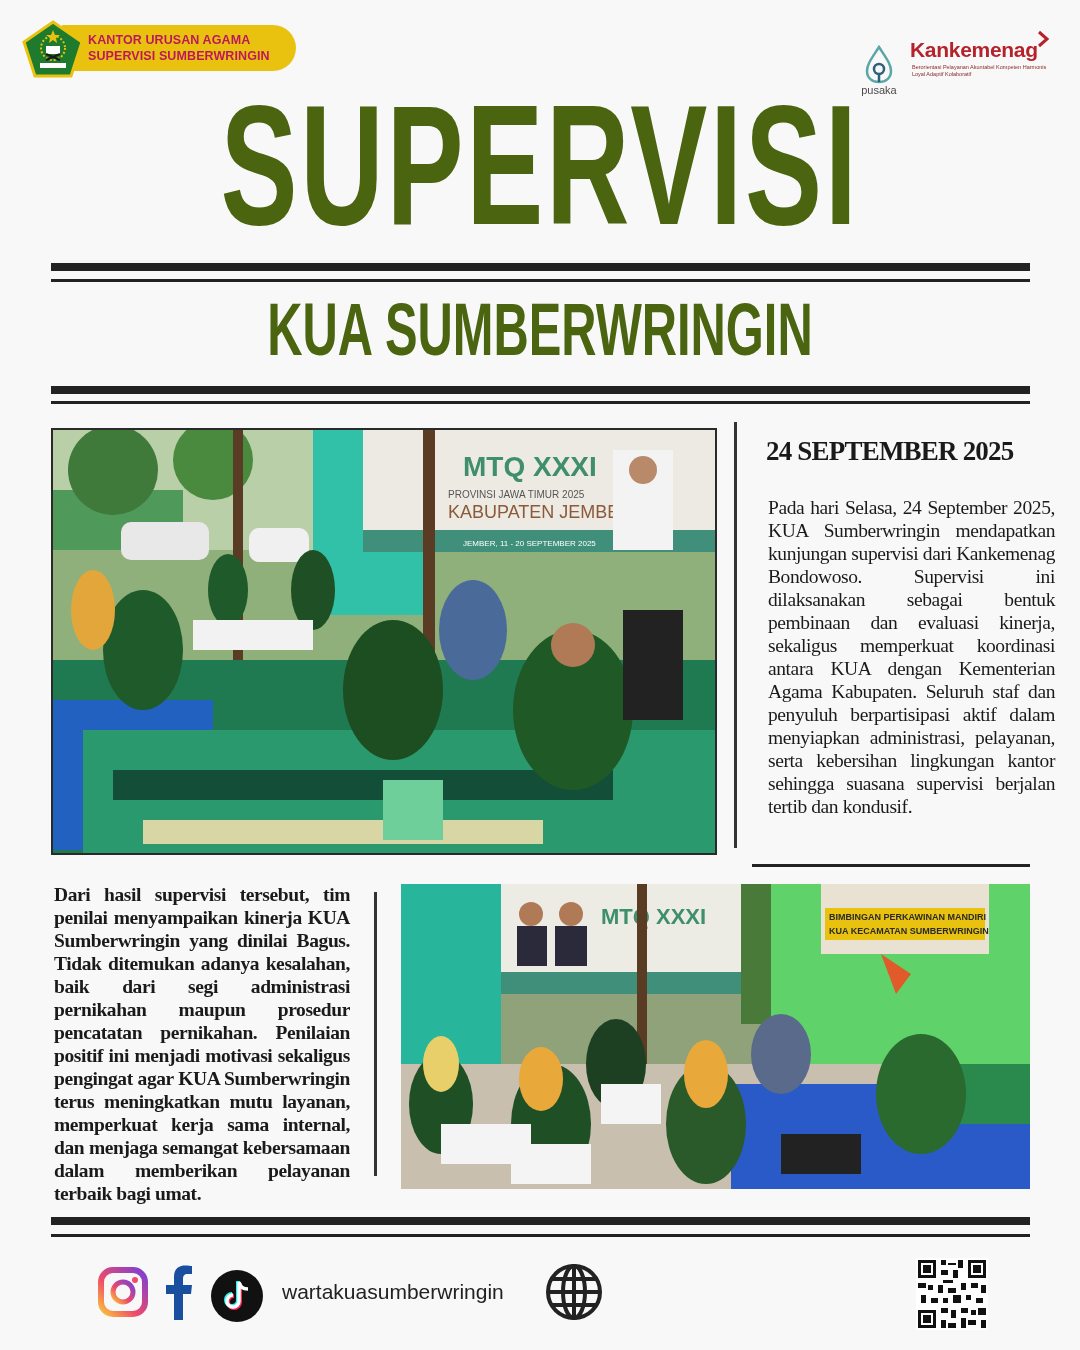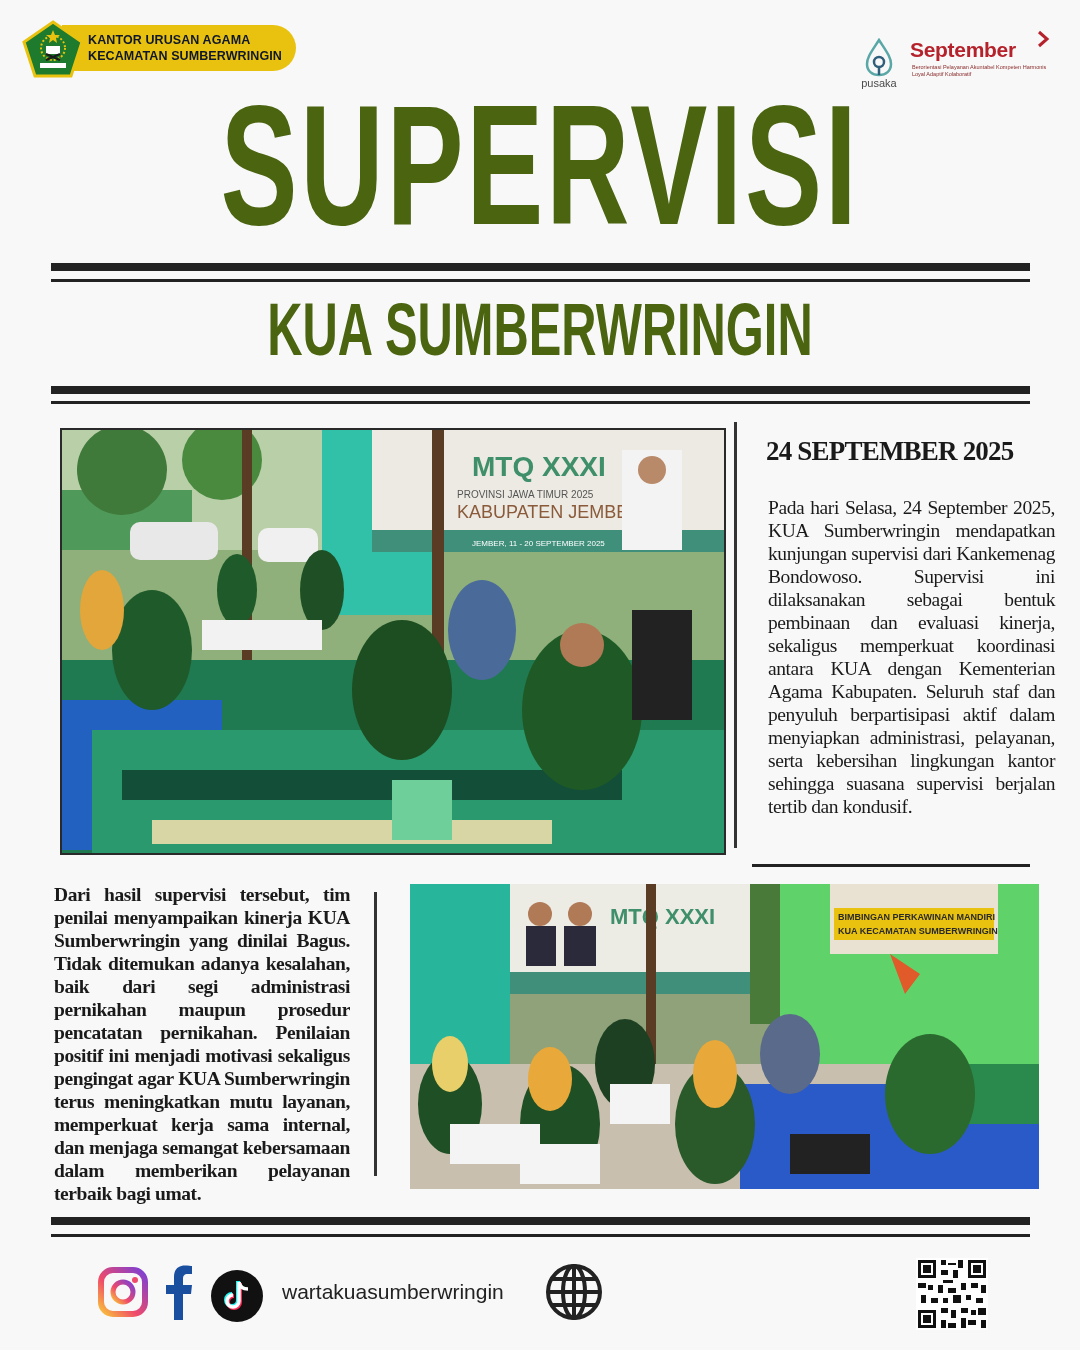--- a/index.html
+++ b/index.html
@@ -17,28 +17,28 @@
   .kua-badge {
     left: 22px; top: 22px; width: 274px; height: 52px;
   }
   .kua-pill {
     position: absolute; left: 40px; top: 3px; width: 234px; height: 46px;
     background: #e8c20f; border-radius: 0 23px 23px 0;
   }
   .kua-pill-text {
     position: absolute; left: 66px; top: 10px;
     font-family: "Liberation Sans", sans-serif; font-size: 12.5px; line-height: 16px;
-    color: #0f172a; font-weight: bold; letter-spacing: 0.1px; white-space: nowrap;
+    color: #be185d; font-weight: bold; letter-spacing: 0.1px; white-space: nowrap;
   }
   .kua-logo {
     position: absolute; left: 0; top: -2px; width: 62px; height: 58px;
   }
 
   .right-logos { left: 856px; top: 28px; width: 200px; height: 58px; }
-  .pusaka { position: absolute; left: 0; top: 9px; width: 46px; height: 56px; text-align: center; }
+  .pusaka { position: absolute; left: 0; top: 16px; width: 46px; height: 56px; text-align: center; }
   .pusaka-label {
     position: absolute; left: 0; top: 40px; width: 46px;
     font-family: "Liberation Sans", sans-serif; font-size: 11px; color: #4a4a4a; text-align: center;
   }
   .berakhlak-title {
     position: absolute; left: 54px; top: 10px;
     font-family: "Liberation Sans", sans-serif; font-weight: bold; font-size: 21px; color: #b5222b; letter-spacing: -0.3px;
   }
   .berakhlak-sub {
     position: absolute; left: 56px; top: 36px; width: 140px;
@@ -59,21 +59,21 @@
     font-family: "Liberation Sans", sans-serif; font-weight: bold;
     font-size: 74px; line-height: 80px; color: #4a6410;
     transform: scaleX(0.66); transform-origin: 540px 0;
   }
 
   .rule-thick { background: #222; height: 8px; left: 51px; width: 979px; }
   .rule-thin { background: #222; height: 3px; left: 51px; width: 979px; }
 
   
   .photo {
-    border: 2px solid #2a2a2a; overflow: hidden; margin-left: 9px;
+    border: 2px solid #2a2a2a; overflow: hidden;
   }
   .photo1 { left: 51px; top: 428px; width: 666px; height: 427px; }
   .photo2 { left: 401px; top: 884px; width: 629px; height: 305px; border: none; }
 
   .date-heading {
     left: 742px; top: 436px; width: 300px;
     font-family: "Liberation Serif", serif; font-weight: bold;
     font-size: 27px; letter-spacing: -0.8px; color: #1a1a1a; white-space: nowrap; margin-left: 24px;
   }
   .vline { background: #333; width: 3px; }
@@ -110,34 +110,34 @@
   <svg class="kua-logo" viewBox="0 0 62 58">
     <polygon points="31,2 60,22 49,56 13,56 2,22" fill="#1e7a2c" stroke="#e8c20f" stroke-width="3"></polygon>
     <circle cx="31" cy="28" r="12" fill="none" stroke="#e8c20f" stroke-width="2" stroke-dasharray="2 2"></circle>
     <polygon points="31,10 33,15 38,15 34,18 35,23 31,20 27,23 28,18 24,15 29,15" fill="#e8c20f"></polygon>
     <rect x="24" y="26" width="14" height="8" fill="#fff"></rect>
     <path d="M24 34 L38 40 M38 34 L24 40" stroke="#1a1a1a" stroke-width="2"></path>
     <rect x="18" y="43" width="26" height="5" fill="#fff"></rect>
   </svg>
   <div class="kua-pill-text">
     <div>KANTOR URUSAN AGAMA</div>
-    <div>KECAMATAN SUMBERWRINGIN</div>
+    <div>SUPERVISI SUMBERWRINGIN</div>
   </div>
 </div>
 
 <div class="abs right-logos">
   <div class="pusaka">
     <svg width="46" height="40" viewBox="0 0 46 40">
       <path d="M23 3 C16 14 11 20 11 27 C11 34 16 38 23 38 C30 38 35 34 35 27 C35 20 30 14 23 3 Z" fill="none" stroke="#5aa7a7" stroke-width="2.5"></path>
       <circle cx="23" cy="25" r="5" fill="none" stroke="#2f5f7a" stroke-width="2.5"></circle>
       <path d="M23 30 L23 38" stroke="#2f5f7a" stroke-width="2.5"></path>
     </svg>
     <div class="pusaka-label">pusaka</div>
   </div>
-  <div class="berakhlak-title">September</div>
+  <div class="berakhlak-title">Kankemenag</div>
   <svg class="berakhlak-chev" width="14" height="18" viewBox="0 0 14 18">
     <path d="M3 2 L11 9 L3 16" fill="none" stroke="#b5222b" stroke-width="3"></path>
   </svg>
   <div class="berakhlak-sub">Berorientasi Pelayanan Akuntabel Kompeten Harmonis Loyal Adaptif Kolaboratif</div>
 </div>
 
 <div class="abs main-title">SUPERVISI</div>
 
 <div class="abs rule-thick" style="top:263px"></div>
 <div class="abs rule-thin" style="top:279px"></div>

